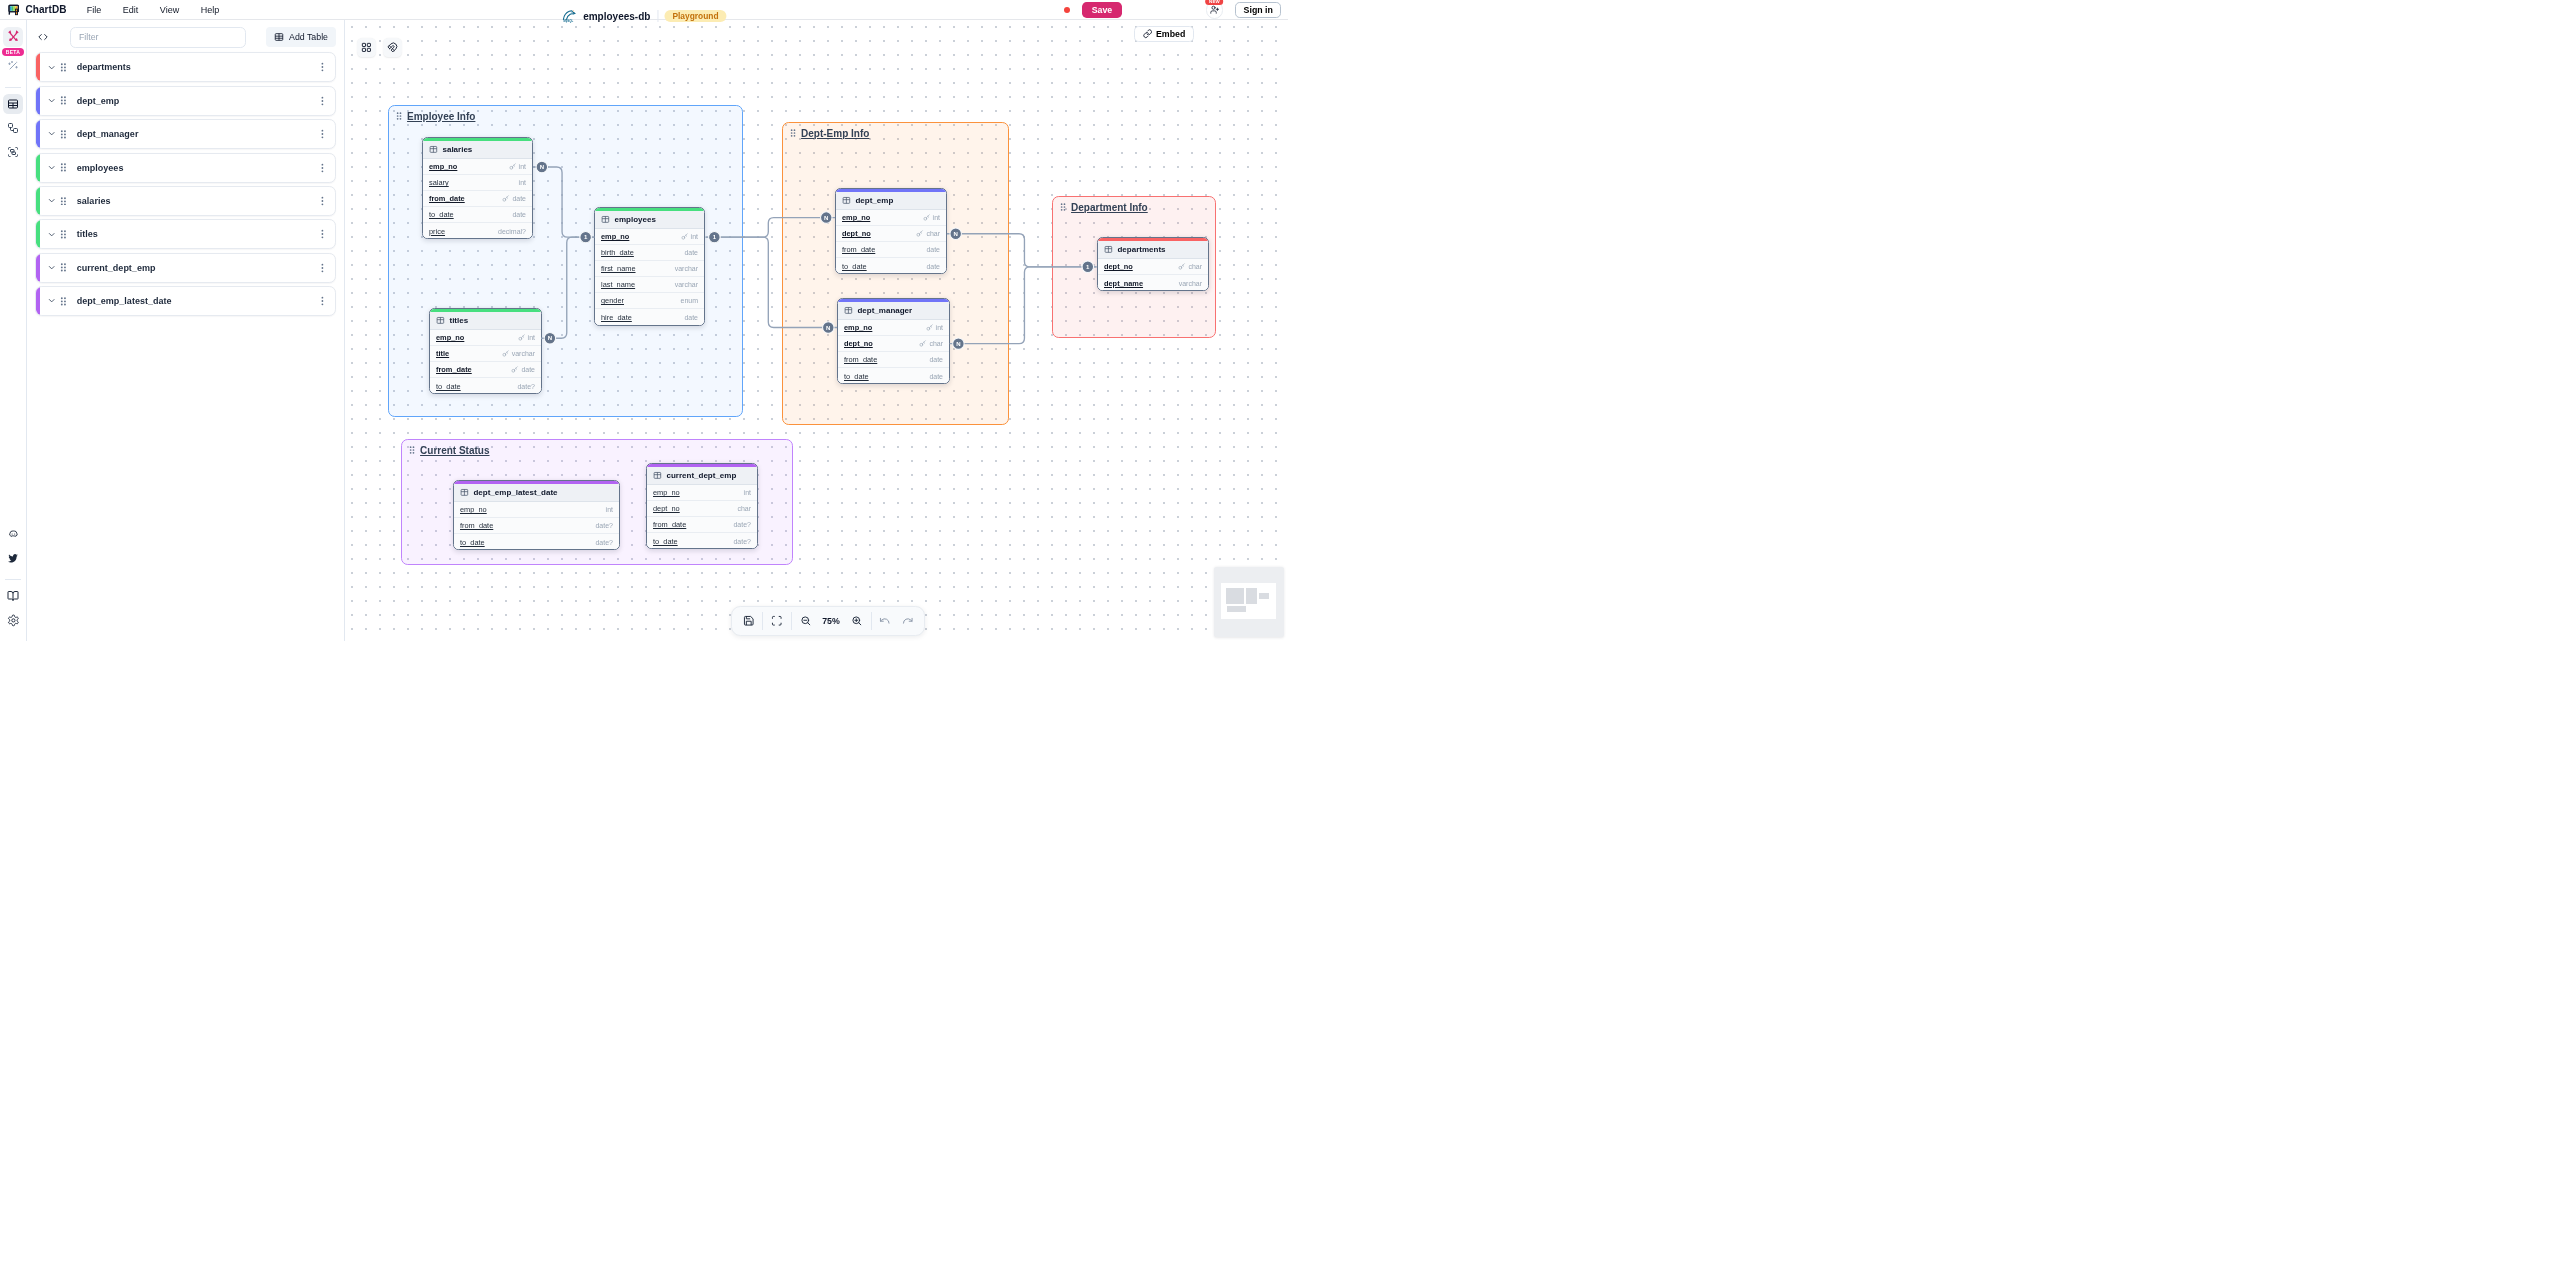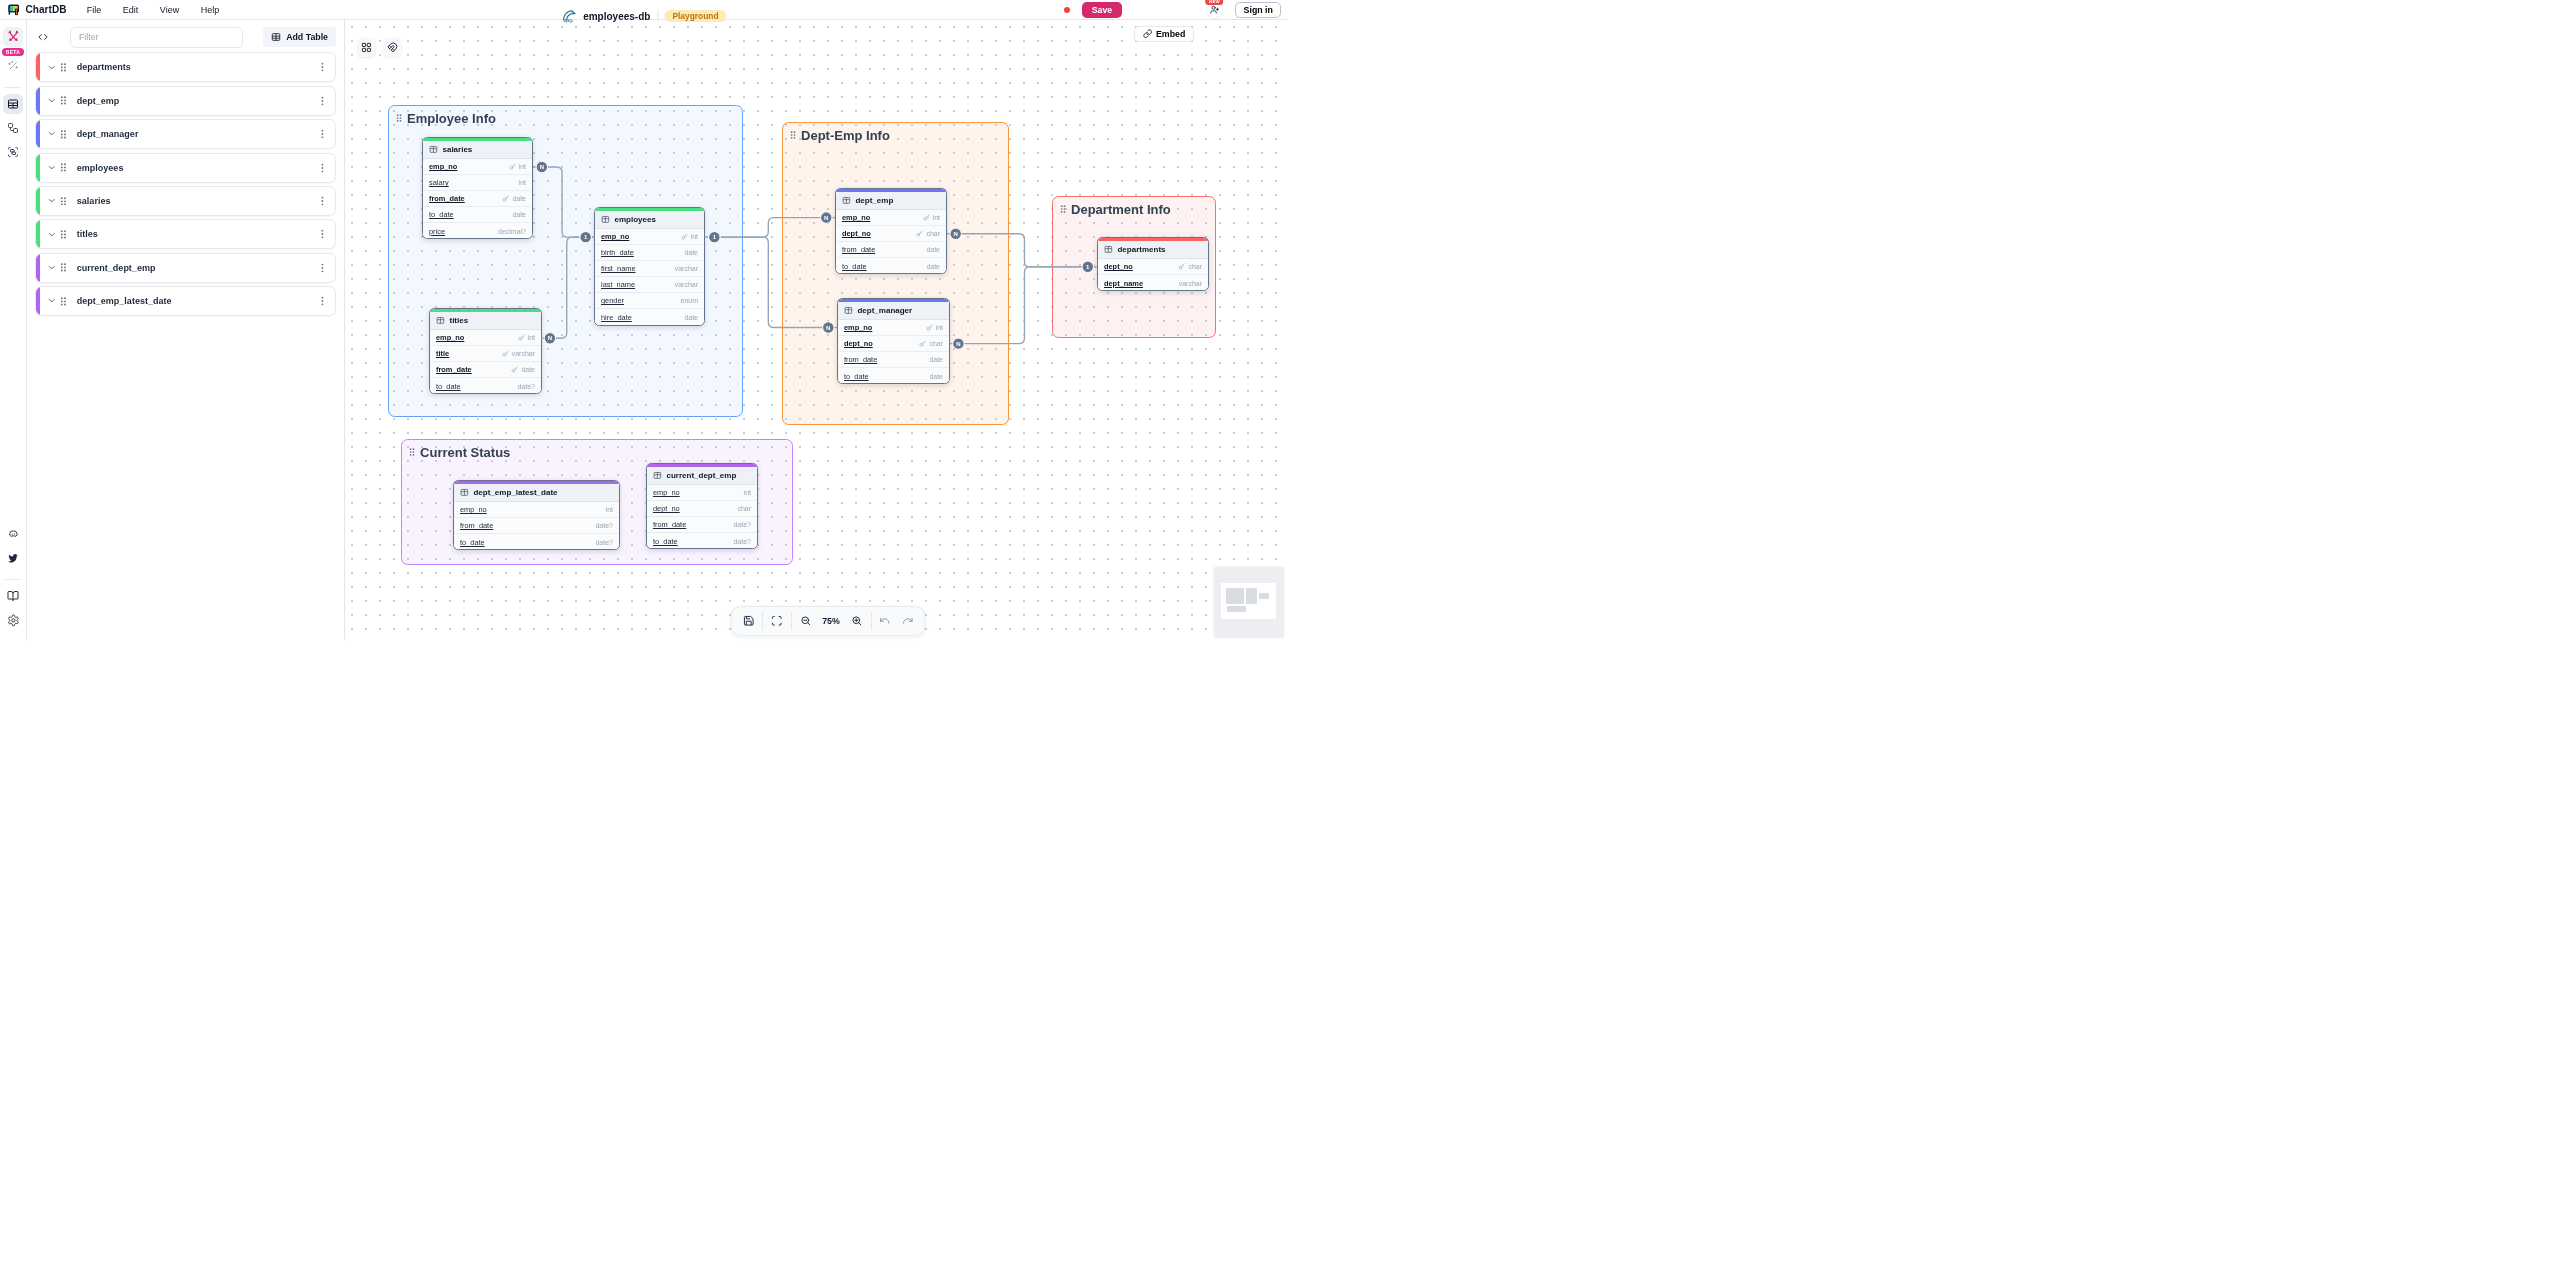--- a/index.html
+++ b/index.html
@@ -46,40 +46,40 @@
 
   
   .panel { position:absolute; left:27px; top:20px; width:318px; height:621px; background:#fff;
     border-right:0.7px solid #e2e8f0; z-index:30; }
   .panel-top { display:flex; align-items:center; gap:20px; padding:6.7px 8px 0 8px; }
   .code-icon { width:15px; height:15px; display:flex; align-items:center; justify-content:center; cursor:pointer; }
   .filter-input { flex:1; height:21px; border:0.7px solid #e2e8f0; border-radius:5.4px; padding:0 8px;
     font-size:8.8px; color:#0f172a; outline:none; font-family:"Liberation Sans",sans-serif; }
   .filter-input::placeholder { color:#9aa6b5; }
   .btn-addtable { height:20px; background:#f1f5f9; border:none; border-radius:4px; font-size:8.8px;
-    font-weight:bold; color:#0f172a; padding:0 8px; display:flex; align-items:center; gap:4.7px; cursor:pointer; }
+    font-weight:normal; color:#0f172a; padding:0 8px; display:flex; align-items:center; gap:4.7px; cursor:pointer; }
   .tlist { padding:4.7px 8px 0 8px; }
   .trow { height:30px; border:0.7px solid #e6eaf0; border-radius:6.7px; background:#fff; display:flex;
     align-items:center; margin-bottom:3.4px; box-shadow:0 0.7px 1.3px rgba(15,23,42,.04); overflow:hidden; cursor:pointer; }
   .trow-bar { width:4px; align-self:stretch; }
   .trow-chevron { margin:0 4px 0 6.7px; display:flex; cursor:pointer; }
   .trow-name { font-size:9px; font-weight:bold; color:#1e293b; margin-left:9.4px; }
   .trow-kebab { margin-left:auto; margin-right:8px; cursor:pointer; display:flex; }
 
   
   .canvas { position:absolute; left:345px; top:20px; width:943px; height:621px; background:#fff;
     background-image:radial-gradient(circle, rgba(100,116,139,.35) 0.7px, transparent 0.9px);
     background-size:14px 14px; overflow:hidden; }
   .canvas-tools { position:absolute; left:11.5px; top:17.5px; display:flex; gap:7.4px; z-index:10; }
   .ctool { width:19px; height:19px; border-radius:5.4px; background:#f6f8fa; box-shadow:0 0.7px 1.3px rgba(15,23,42,.08);
     display:flex; align-items:center; justify-content:center; cursor:pointer; }
 
   .area { position:absolute; border-radius:6.7px; z-index:1; }
   .area-head { display:flex; align-items:center; gap:4.7px; padding:4.7px 6.7px; }
-  .area-label { font-size:13px; font-weight:bold; color:#334155; }
+  .area-label { font-size:10px; font-weight:bold; color:#334155;text-decoration:underline; }
 
   svg.edges { position:absolute; left:0; top:0; z-index:3; pointer-events:none; }
 
   .tbl { position:absolute; border:1px solid #64748b; border-radius:5.4px; background:#fbfcfd;
     box-shadow:0 1.3px 5.4px rgba(15,23,42,.14); overflow:hidden; z-index:2; cursor:pointer; }
   .tbl-bar { height:3.4px; }
   .tbl-head { height:18px; display:flex; align-items:center; gap:4.7px; padding:0 6px;
     background:#eef1f5; border-bottom:0.7px solid #dde3ea; }
   .tbl-name { font-size:8px; font-weight:bold; color:#0f172a; }
   .tbl-row { height:16px; display:flex; align-items:center; justify-content:space-between;

